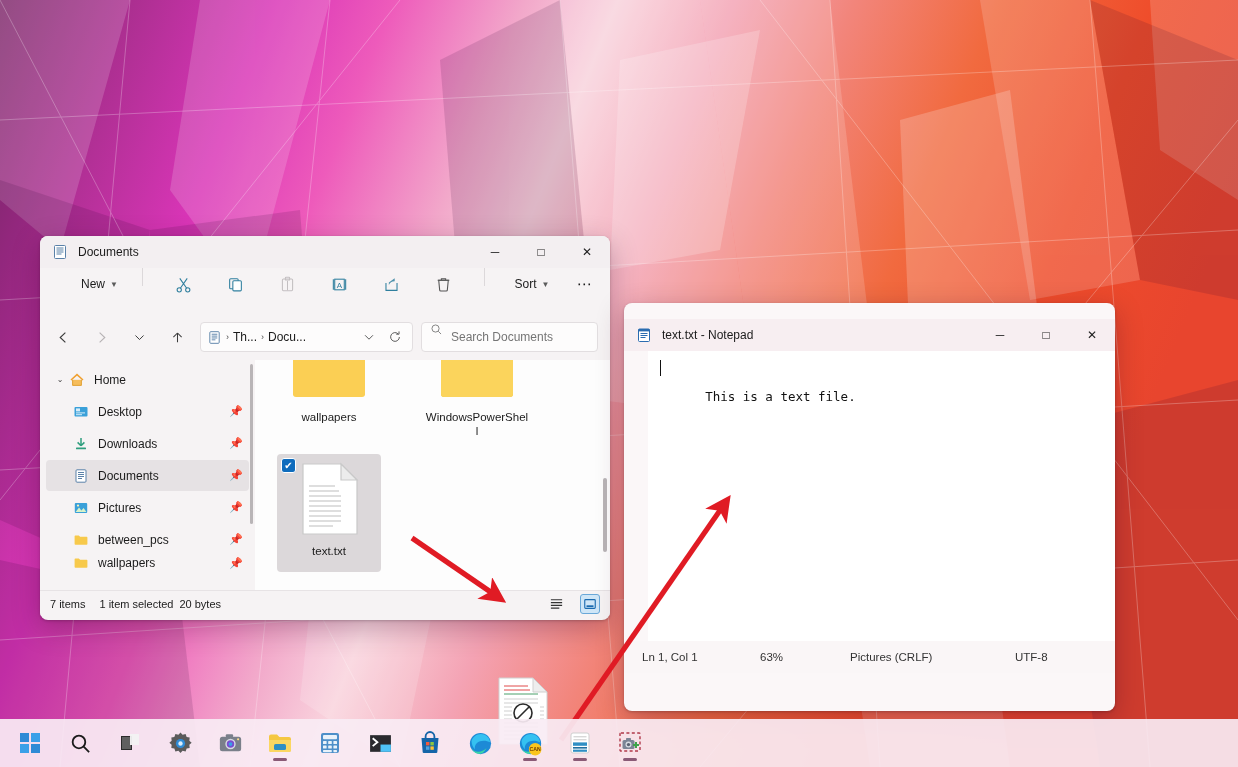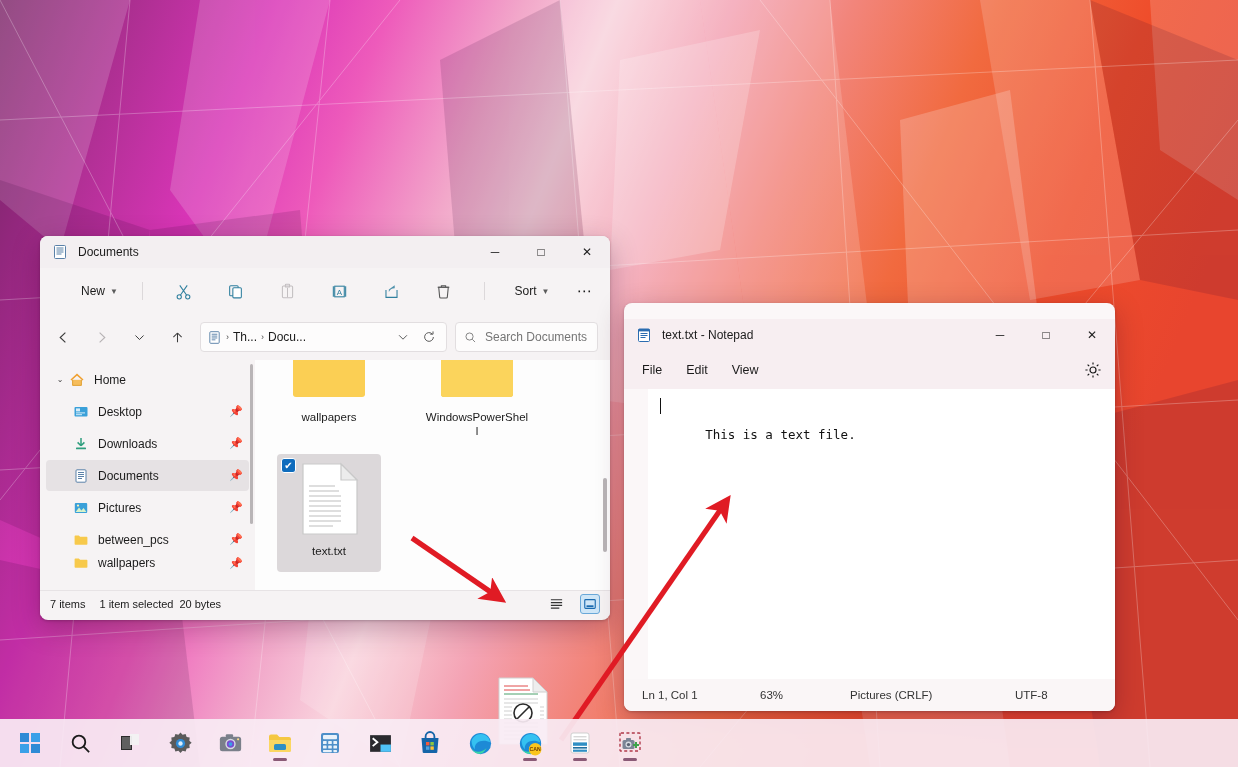--- a/index.html
+++ b/index.html
@@ -41,21 +41,21 @@
   .win-btns { position: absolute; right: 0; top: 0; display: flex; height: 32px; }
   .win-btn {
     width: 46px; height: 32px; display: flex; align-items: center; justify-content: center;
     font-size: 12px; color: #202020; line-height: 1;
   }
 
   
   #explorer { left: 40px; top: 236px; width: 570px; height: 384px; background: #f6f3f4; }
   #explorer .titlebar { background: #f3eff1; }
   #exp-toolbar {
-    height: 46px; display: flex; align-items: center; background: #f6f3f4;
+    height: 46px; display: flex; background: #f6f3f4;
     padding: 0 8px; gap: 18px; margin-left: 28px;
   }
   .tb-btn {
     height: 32px; min-width: 34px; display: flex; align-items: center; justify-content: center;
     gap: 5px; border-radius: 4px; padding: 0 7px; color: #1b1b1b; font-size: 12px;
   }
   .tb-sep { width: 1px; height: 18px; background: #dcd8da; margin: 0 6px; }
   .chev { font-size: 8px; color: #5b5b5b; }
 
   #exp-addressrow {
@@ -67,22 +67,22 @@
     border-radius: 4px; color: #3a3a3a; font-size: 14px;
   }
   .nav-btn.disabled { color: #b6b2b4; }
   #breadcrumb {
     flex: 1 1 auto; height: 30px; background: #fdfcfc; border: 1px solid #e2dee0;
     border-radius: 4px; display: flex; align-items: center; padding: 0 6px; gap: 4px;
     font-size: 12px; color: #1b1b1b; min-width: 0;
   }
   .crumb-sep { color: #4a4a4a; font-size: 9px; }
   #searchbox {
-    width: 143px; height: 30px; background: #fdfcfc; border: 1px solid #e2dee0;
-    border-radius: 4px; display: flex; align-items: center; padding: 0 8px; gap: 8px;
+    width: 177px; height: 30px; background: #fdfcfc; border: 1px solid #e2dee0;
+    border-radius: 4px; display: flex; padding: 0 8px; gap: 8px;
     font-size: 12px; color: #6b6b6b;
   }
   #exp-body { display: flex; height: 230px; background: #f6f3f4; }
   #exp-nav { width: 215px; padding-top: 4px; position: relative; overflow: hidden; }
   .navitem {
     display: flex; align-items: center; height: 31px; margin: 0 6px 1px 6px;
     padding: 0 6px; border-radius: 4px; font-size: 12px; color: #1b1b1b; position: relative;
   }
   .navitem.selected { background: #e6e2e4; }
   .navitem .twisty { width: 16px; font-size: 8px; color: #444; text-align: center; }
@@ -518,31 +518,20 @@
           </g>
       </svg>
       <span class="title-text">text.txt - Notepad</span>
       <div class="win-btns">
         <div class="win-btn">─</div>
         <div class="win-btn">□</div>
         <div class="win-btn close">✕</div>
       </div>
     </div>
 
-    <div id="np-menu">
-      <div class="menu-item">File</div>
-      <div class="menu-item">Edit</div>
-      <div class="menu-item">View</div>
-      <svg id="np-gear" viewBox="0 0 20 20">
-        <circle cx="10" cy="10" r="3" fill="none" stroke="#1b1b1b" stroke-width="1.2"></circle>
-        <g stroke="#1b1b1b" stroke-width="1.2">
-          <path d="M10 2.4v2.2M10 15.4v2.2M2.4 10h2.2M15.4 10h2.2M4.6 4.6l1.6 1.6M13.8 13.8l1.6 1.6M15.4 4.6l-1.6 1.6M6.2 13.8l-1.6 1.6"></path>
-        </g>
-      </svg>
-    </div>
 
     <div id="np-text">
       <div id="np-caret"></div>
       <span>This is a text file.</span>
     </div>
 
     <div id="np-status">
       <div class="cell c0">Ln 1, Col 1</div>
       <div class="cell c1">63%</div>
       <div class="cell c2">Pictures (CRLF)</div>

